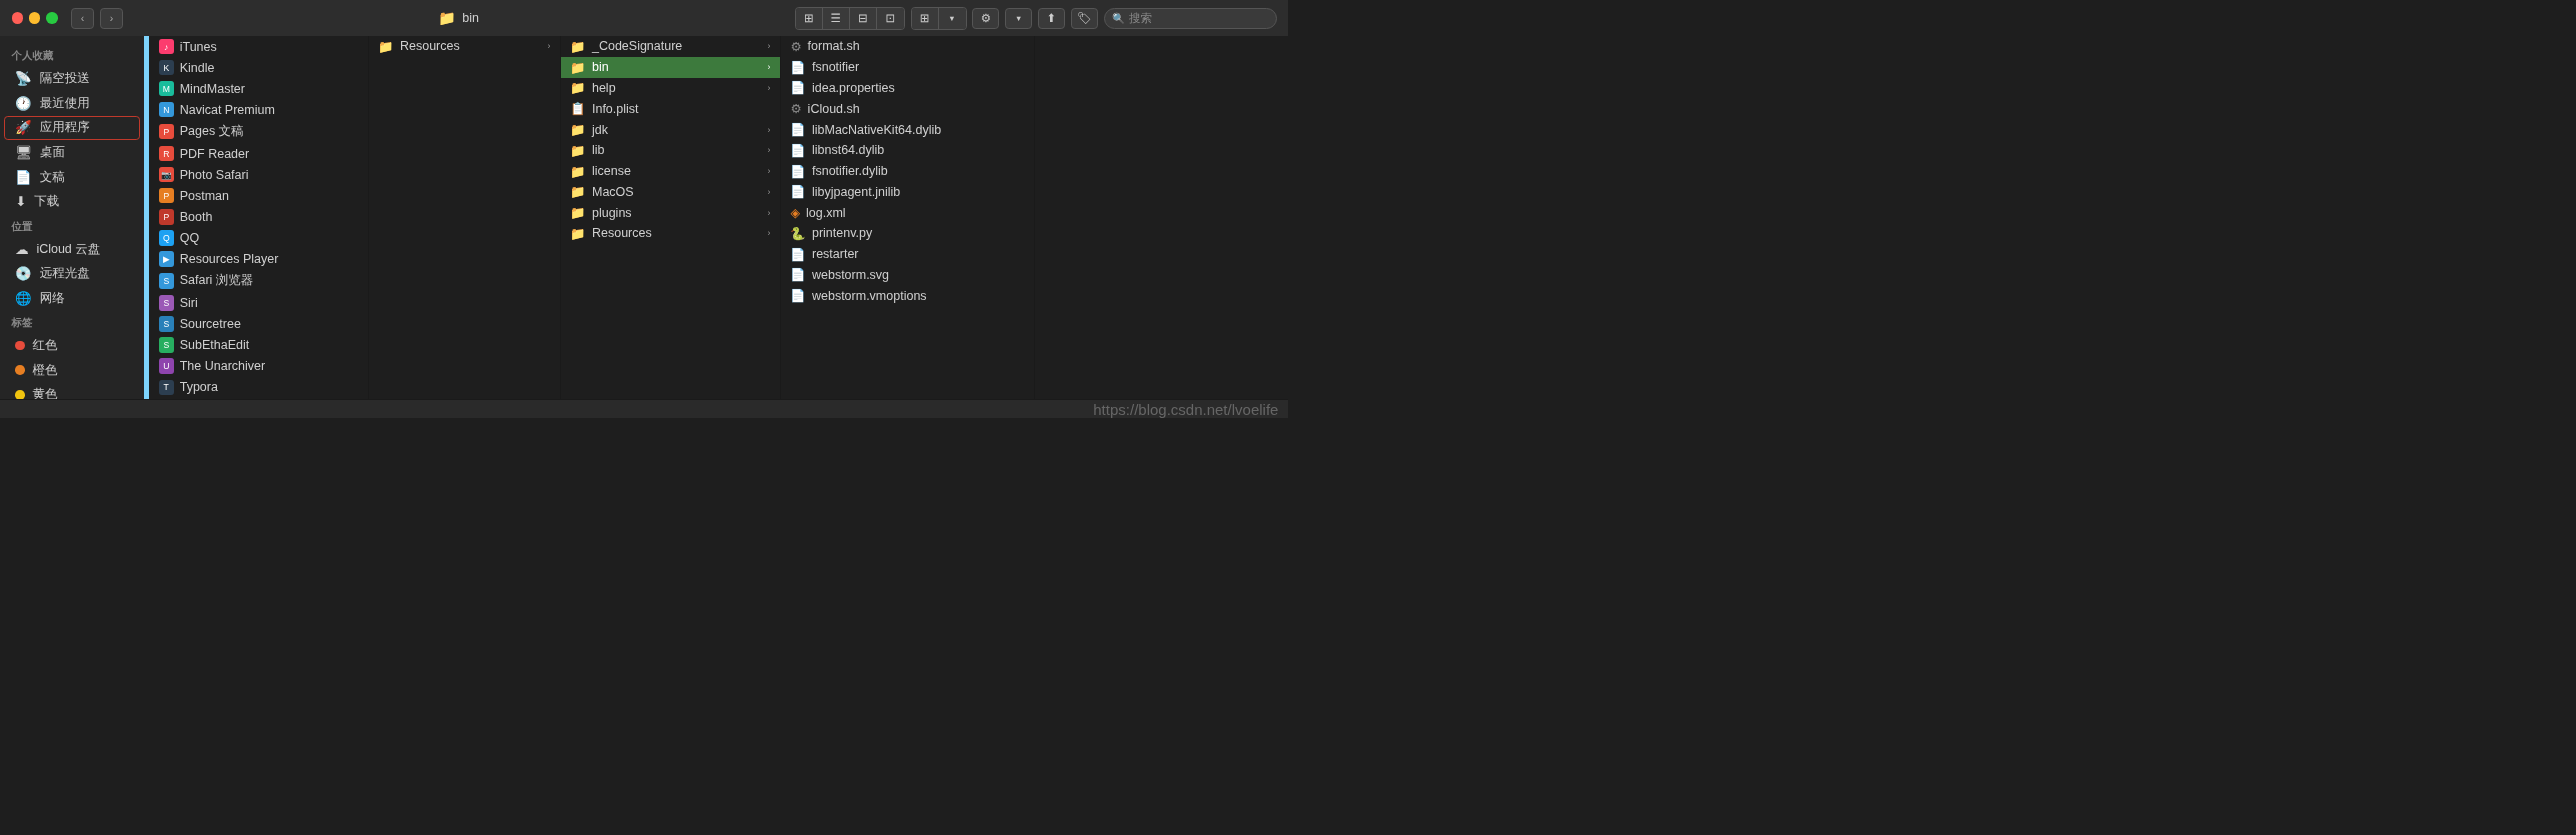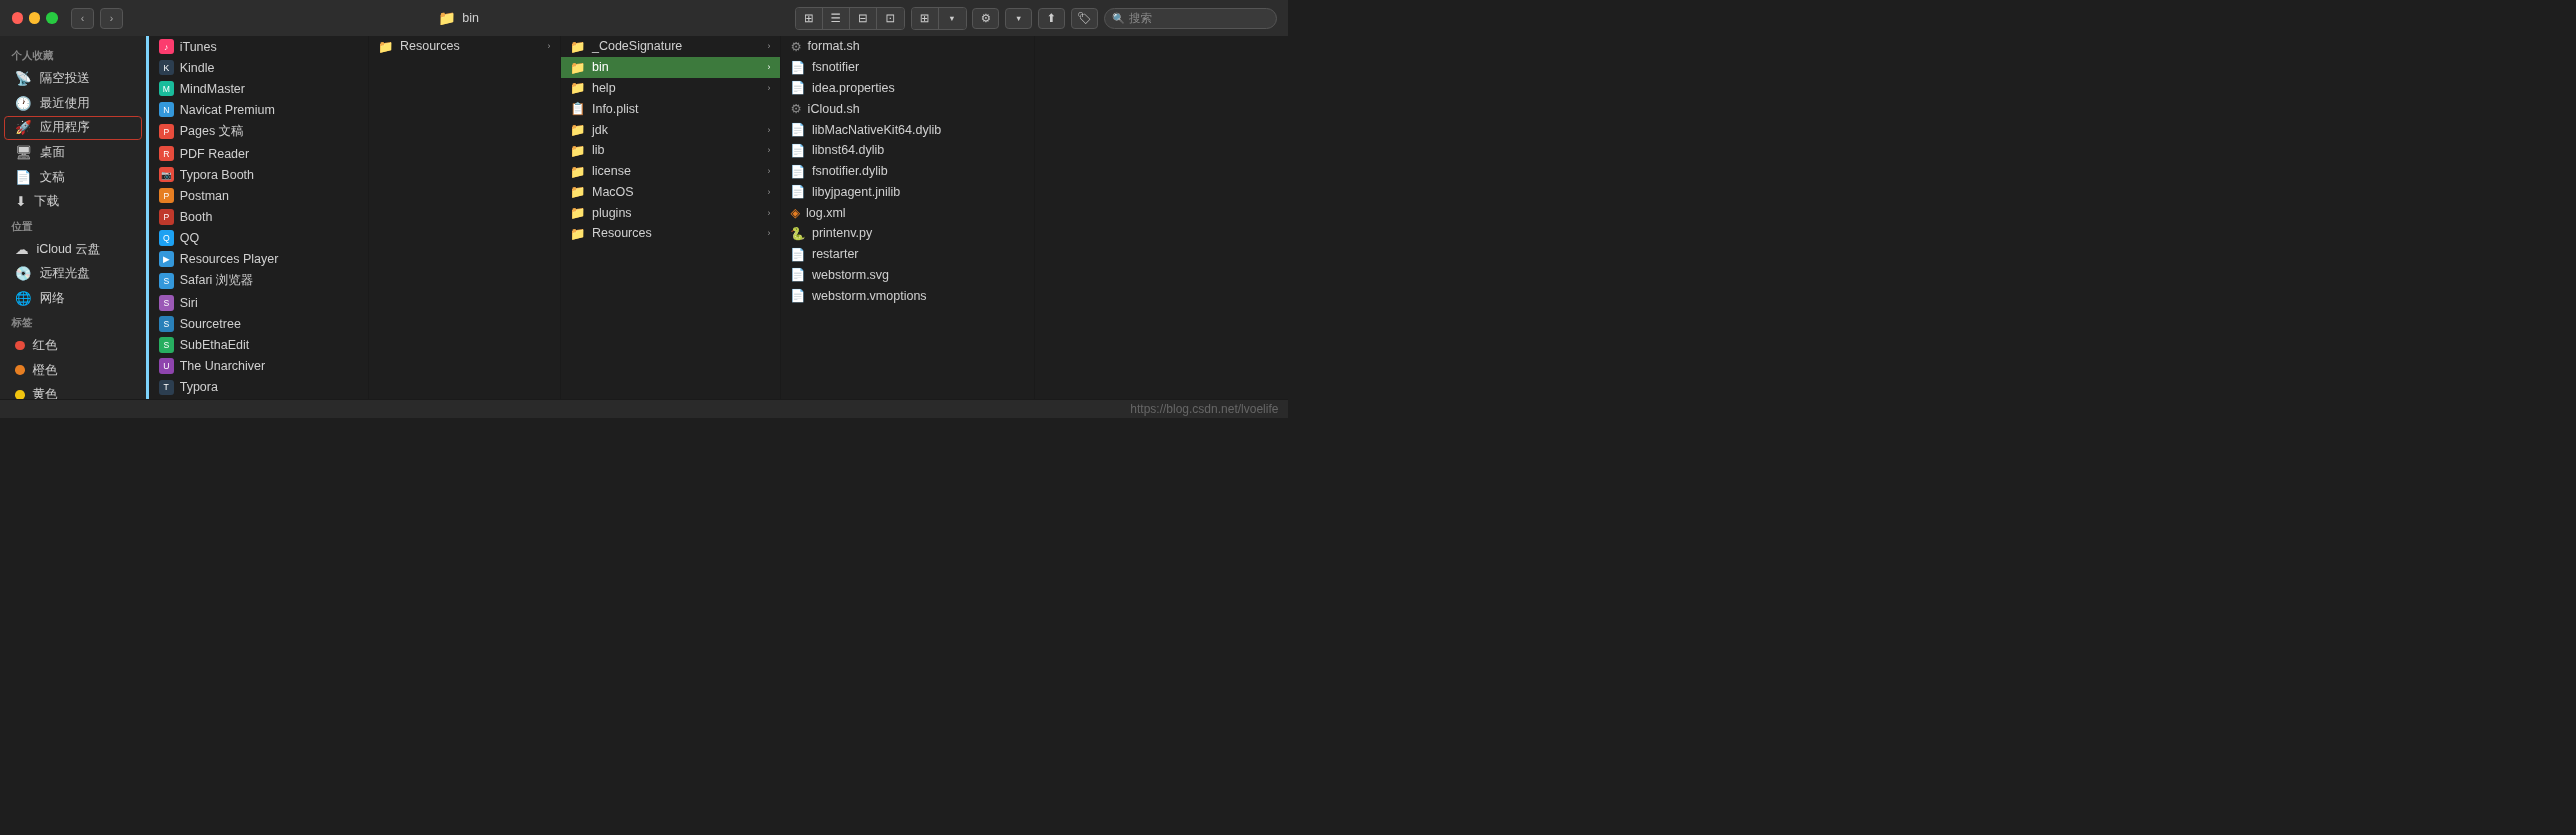--- a/index.html
+++ b/index.html
@@ -118,21 +118,21 @@
       overflow: hidden;
     }
 
     
     .sidebar {
       width: 149px;
       background: #252525;
       flex-shrink: 0;
       overflow-y: auto;
       padding-top: 7.7px;
-      border-right: 3px solid #7dd3fc;
+      border-right: 5px solid #7dd3fc;
     }
     .sidebar-section-label {
       font-size: 10.5px;
       color: #888;
       font-weight: 600;
       padding: 5.8px 11.5px 2.9px 11.5px;
     }
     .sidebar-item {
       display: flex;
       align-items: center;
@@ -203,21 +203,21 @@
 
     
     .statusbar {
       height: 19px;
       background: #2a2a2a;
       border-top: 1px solid #1a1a1a;
       display: flex;
       align-items: center;
       justify-content: flex-end;
       padding: 0 9.6px;
-      font-size: 12px;
+      font-size: 15px;
       color: #666;
     }
     ::-webkit-scrollbar { width: 5.8px; height: 5.8px; }
     ::-webkit-scrollbar-track { background: transparent; }
     ::-webkit-scrollbar-thumb { background: #555; border-radius: 2.9px; }
   </style>
 </head>
 <body>
 
 <div class="titlebar">
@@ -337,21 +337,21 @@
       <div class="file-item">
         <div class="app-icon-dot" style="background:#e74c3c;">P</div>
         <span>Pages 文稿</span>
       </div>
       <div class="file-item">
         <div class="app-icon-dot" style="background:#e74c3c;">R</div>
         <span>PDF Reader</span>
       </div>
       <div class="file-item">
         <div class="app-icon-dot" style="background:#e74c3c;">📷</div>
-        <span>Typora Booth</span>
+        <span>Photo Safari</span>
       </div>
       <div class="file-item">
         <div class="app-icon-dot" style="background:#e67e22;">P</div>
         <span>Postman</span>
       </div>
       <div class="file-item">
         <div class="app-icon-dot" style="background:#c0392b;">P</div>
         <span>Booth</span>
       </div>
       <div class="file-item">

